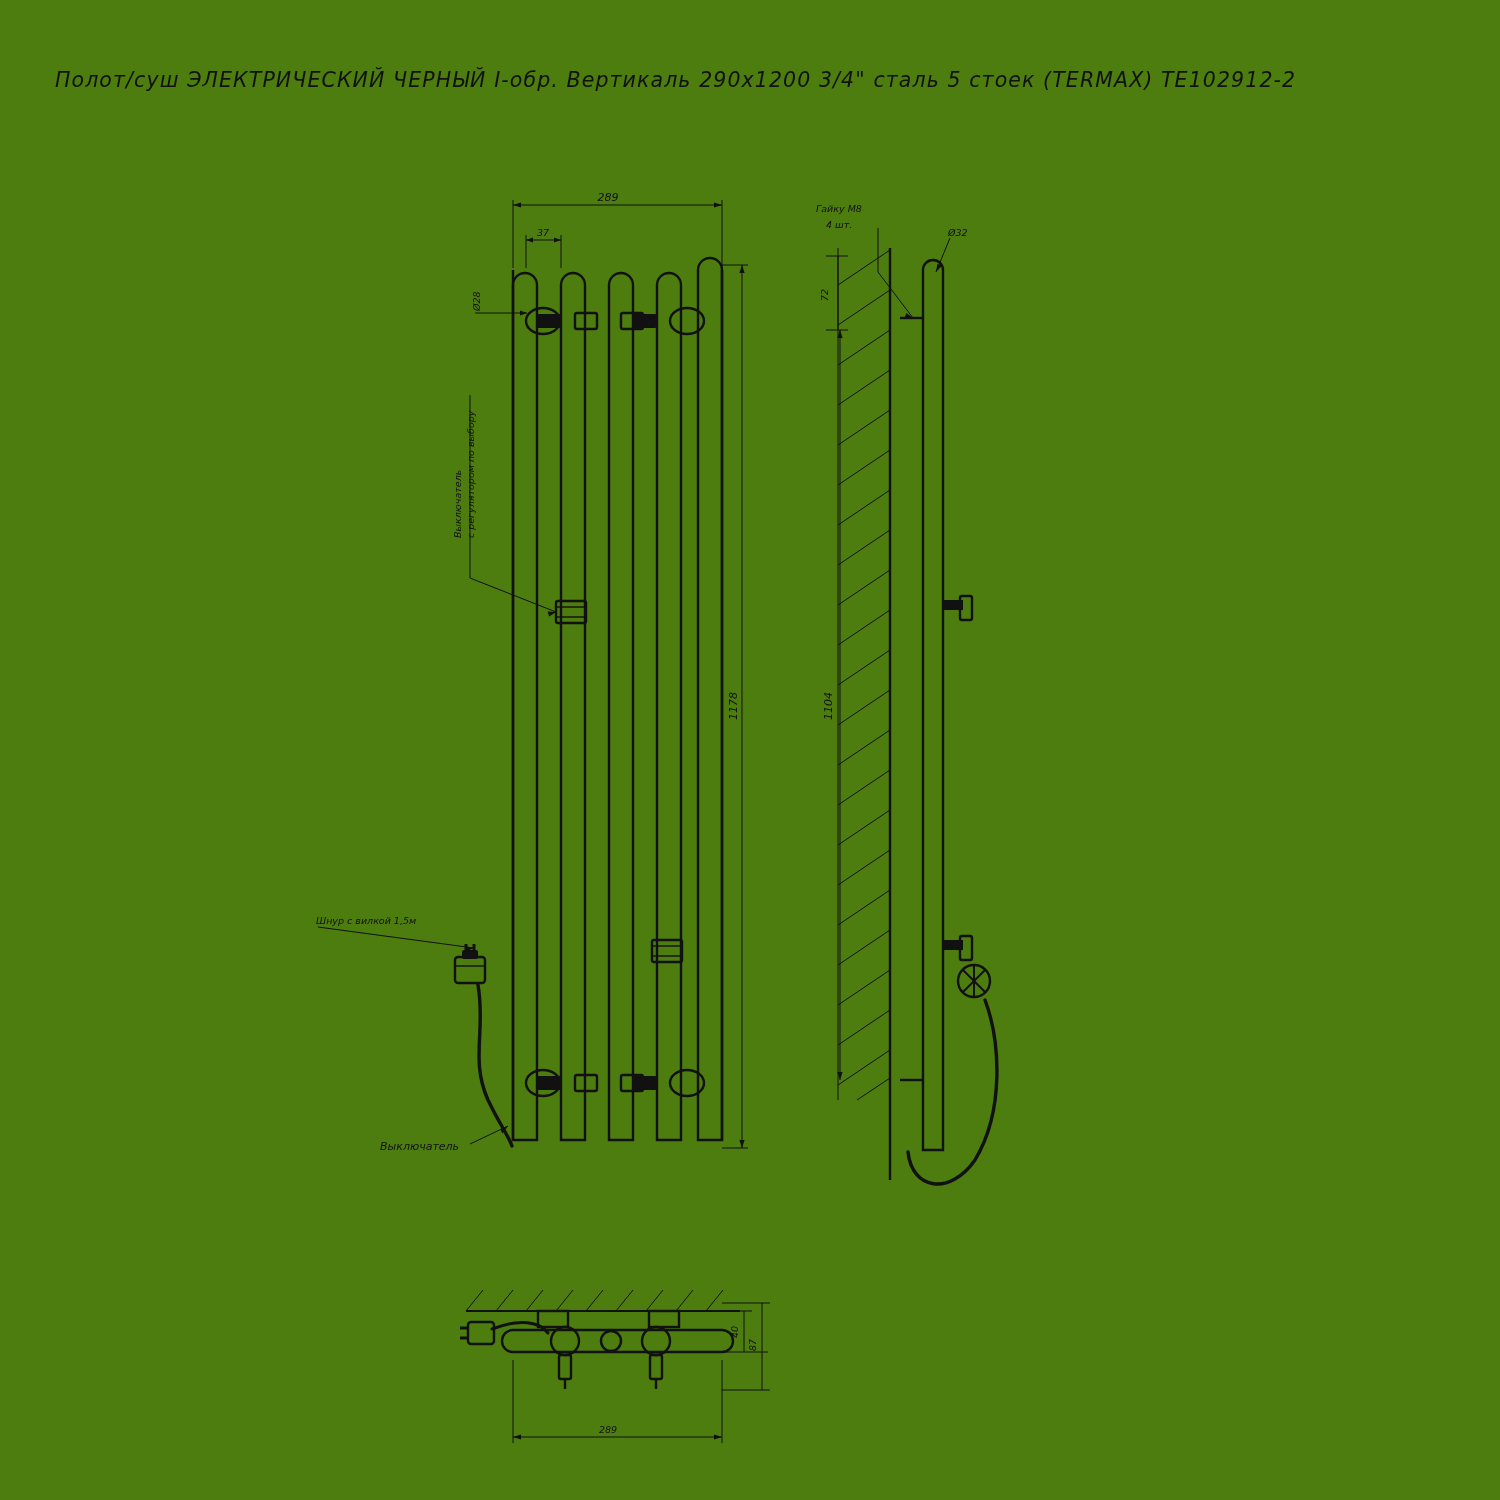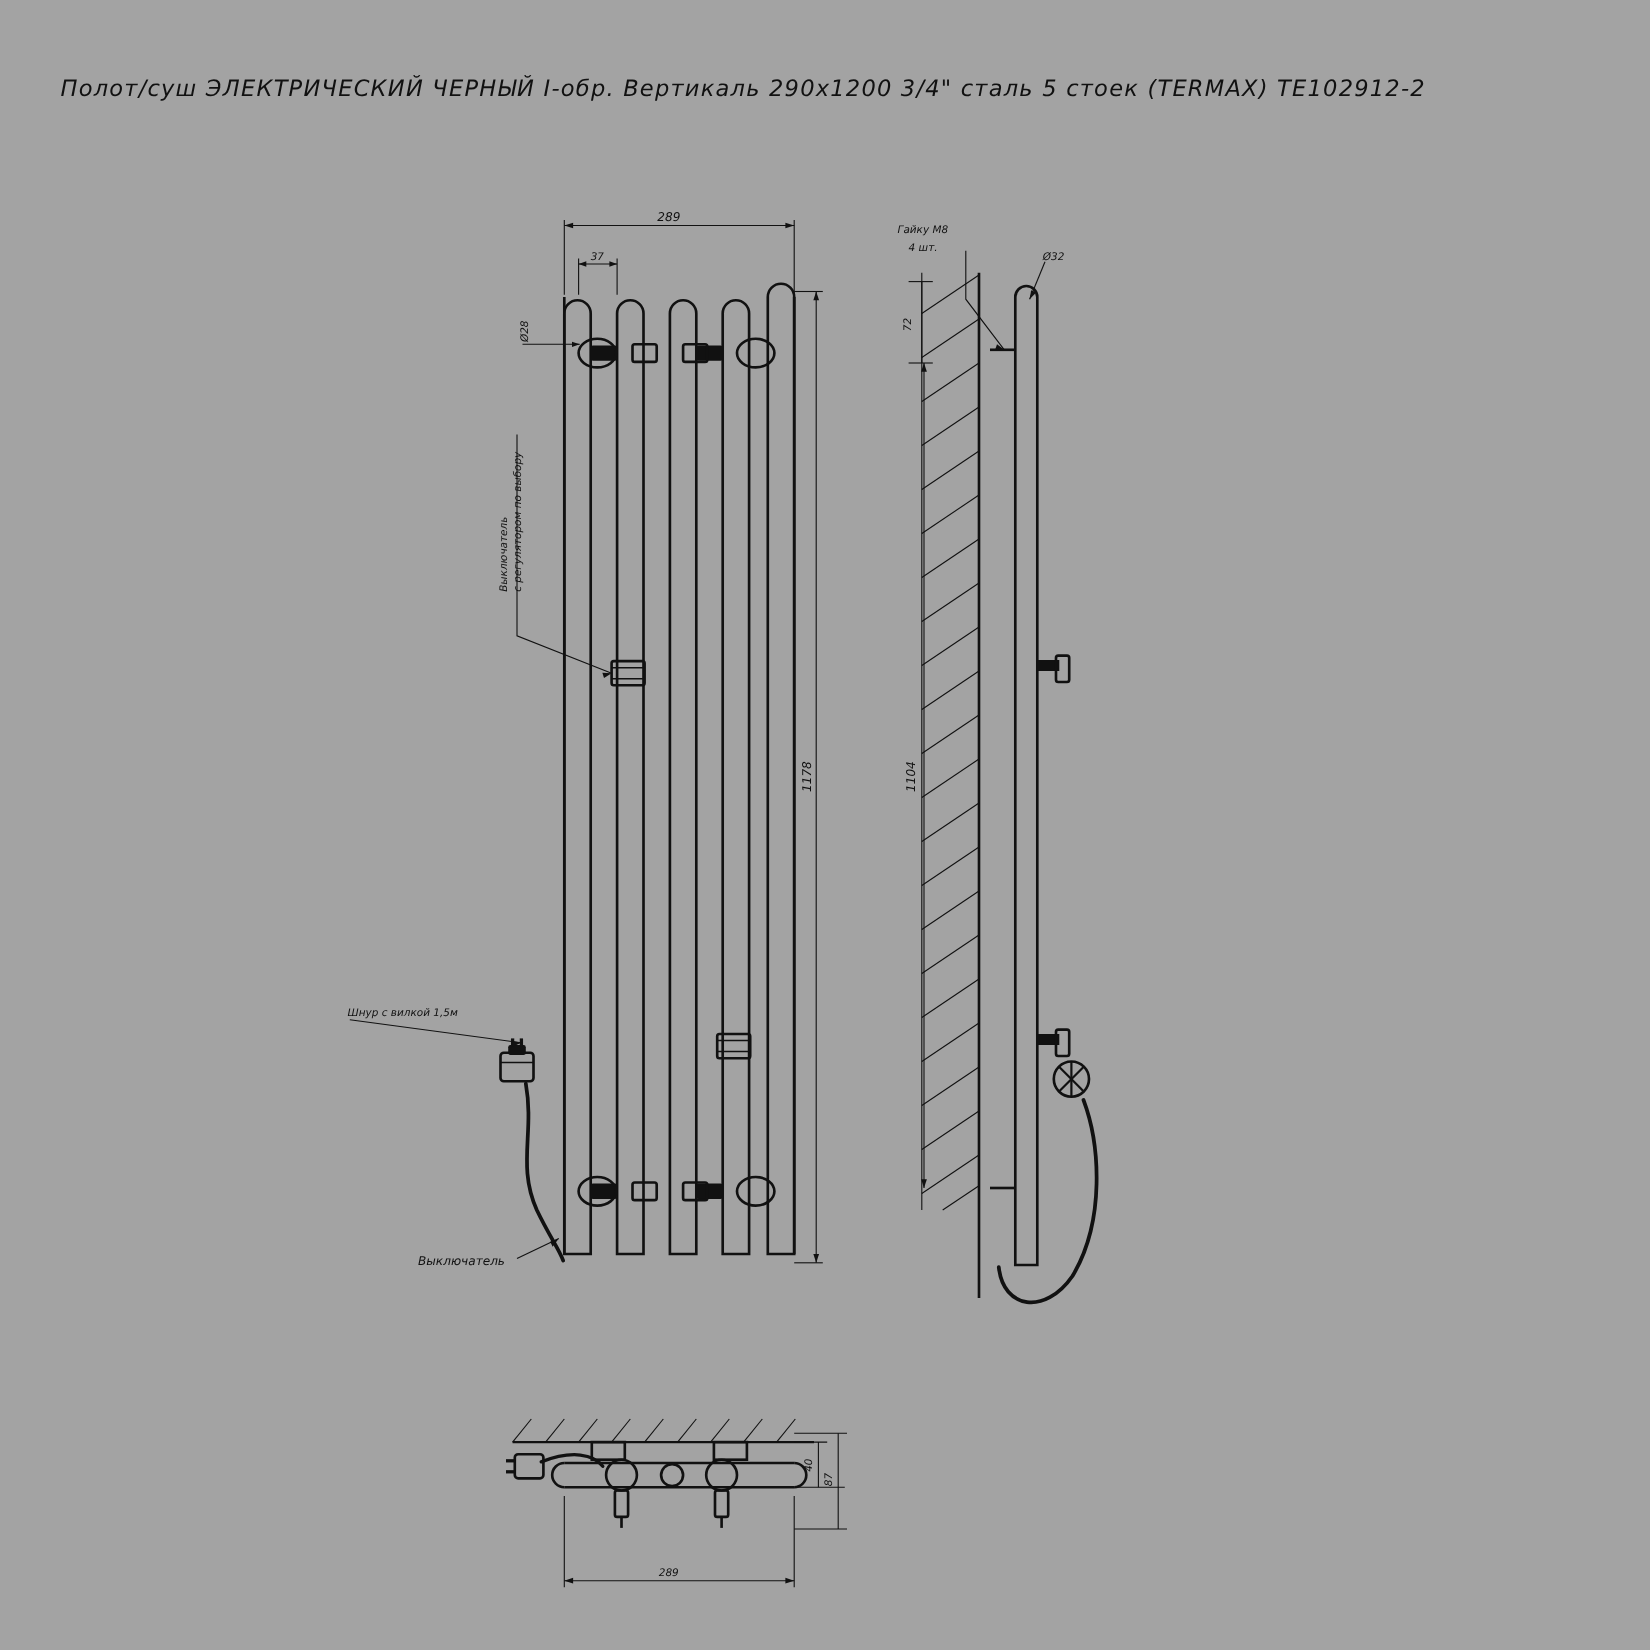--- a/index.html
+++ b/index.html
@@ -11,21 +11,21 @@
     width: 1500px;
     height: 1500px;
     font-family: "DejaVu Sans", sans-serif;
     color: #111111;
     overflow: hidden;
   }
   #sheet {
     position: relative;
     width: 1500px;
     height: 1500px;
-    background: #a3a3a3;
+    background: #4d7c0f;
   }
   .title {
     position: absolute;
     left: 55px;
     top: 68px;
     font-family: "DejaVu Sans", sans-serif;
     font-size: 20.5px;
     letter-spacing: 1.1px;
     font-style: italic;
     color: #111;

